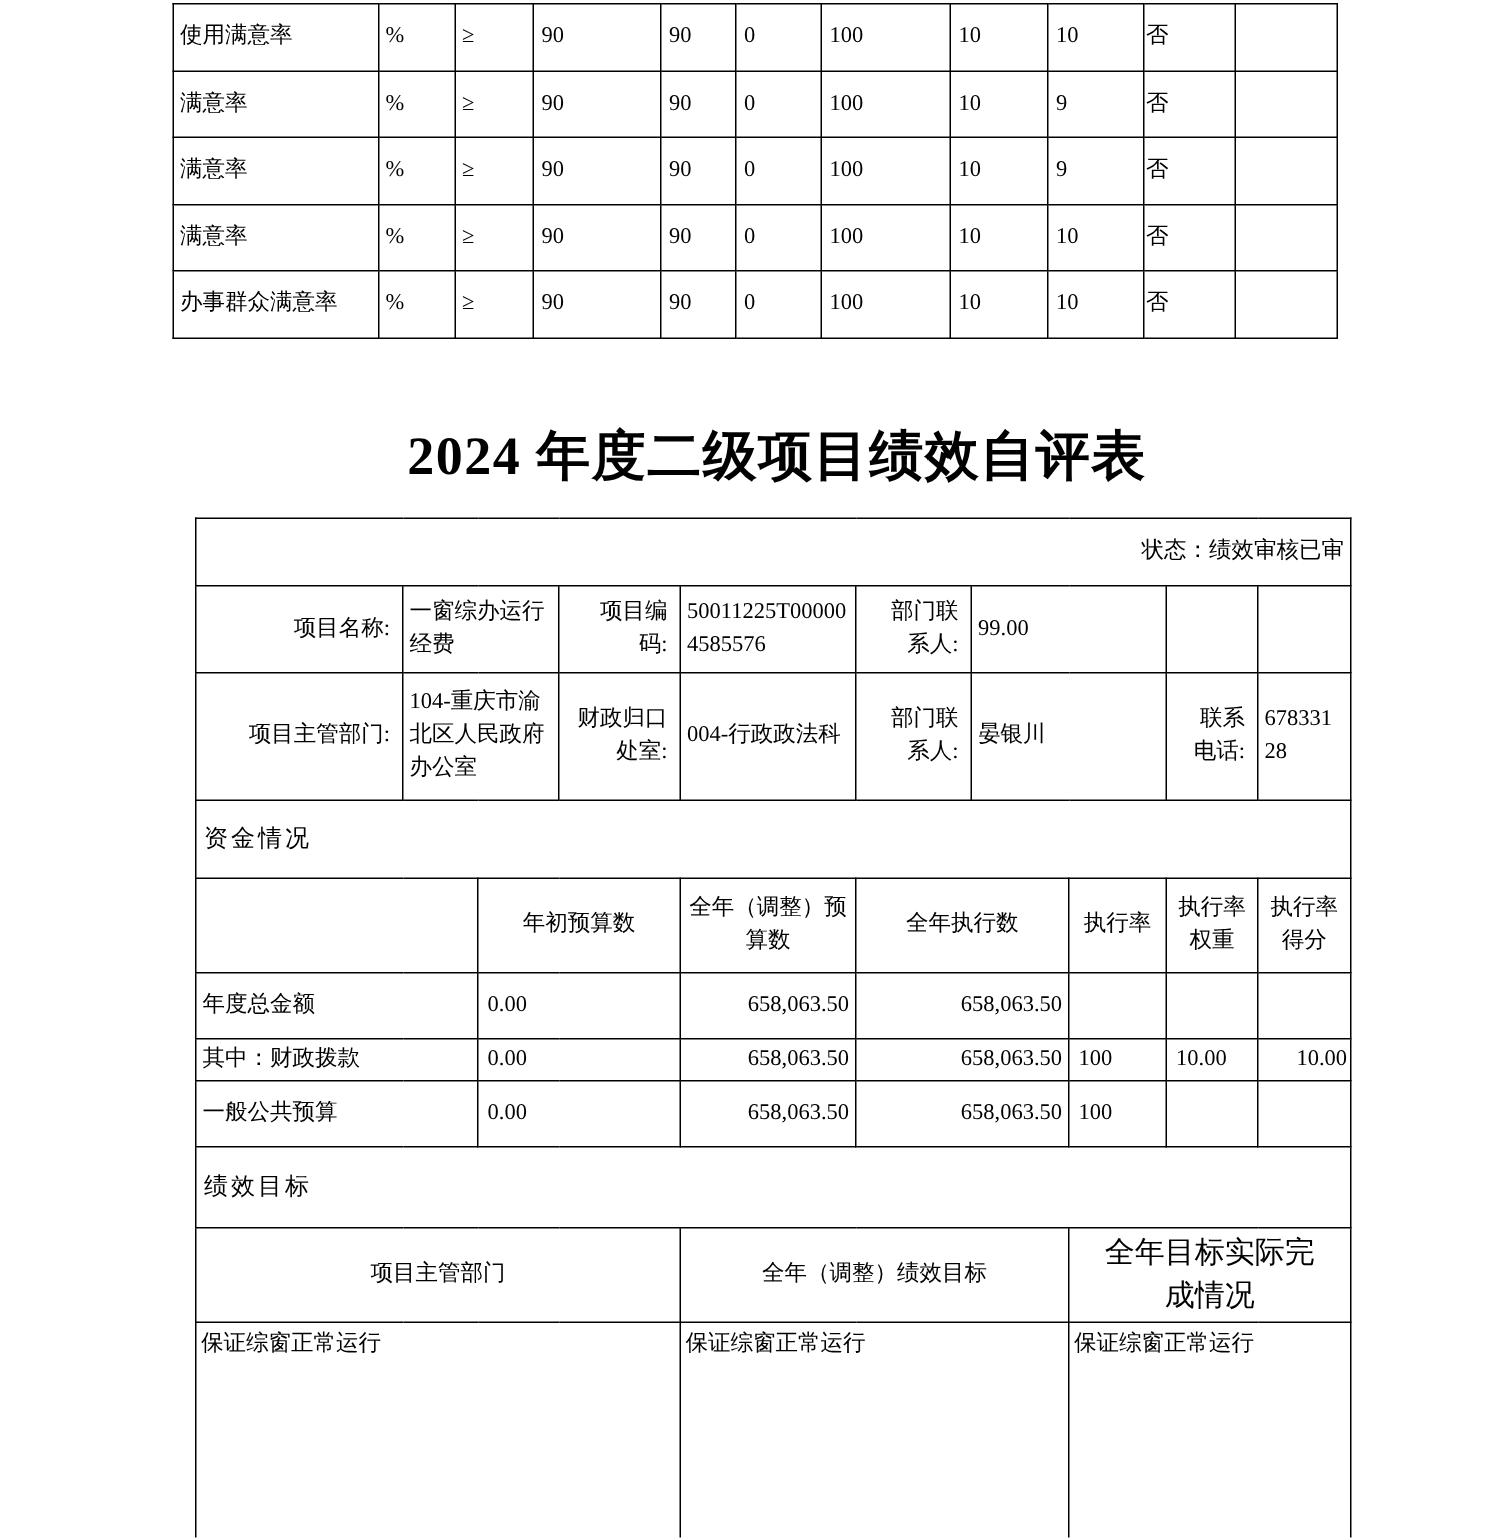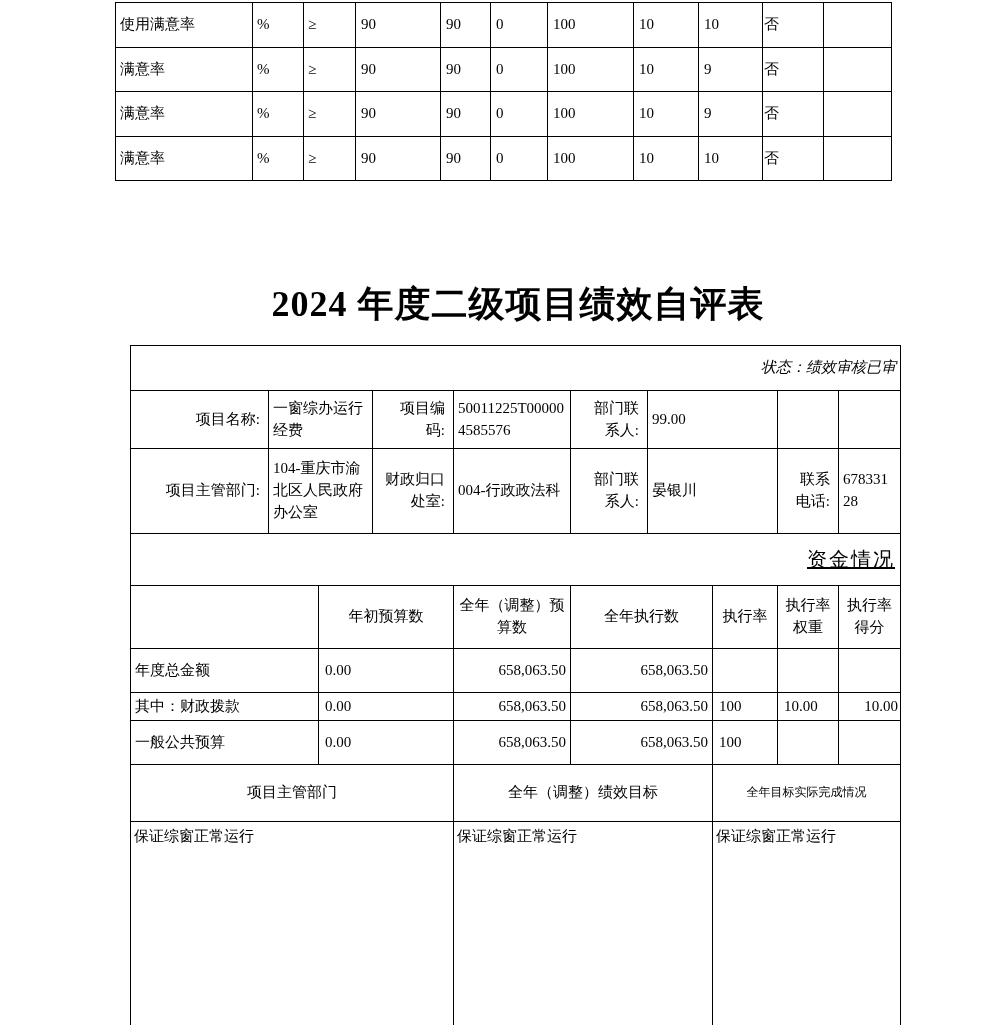--- a/index.html
+++ b/index.html
@@ -38,28 +38,28 @@
     font-size: 36px;
     font-weight: bold;
     letter-spacing: 1px;
     white-space: nowrap;
   }
   
   .main-table { position: absolute; left: 130px; top: 345px; width: 770px; }
   .main-table td.status { text-align: right; padding-right: 4px; }
   .main-table td.lab { text-align: right; padding-right: 8px; padding-left: 10px; }
   .main-table td.val { text-align: left; padding-left: 4px; }
-  .main-table td.sec { text-align: right; font-size: 20px; letter-spacing: 2px; text-decoration: underline; }
+  .main-table td.sec { text-align: left; font-size: 16px; letter-spacing: 2px; }
   .main-table td.hdr { text-align: center; }
-  .main-table td.hdr-wide { text-align: center; padding-left: 20px; padding-right: 20px; font-size: 12px; }
+  .main-table td.hdr-wide { text-align: center; padding-left: 20px; padding-right: 20px; font-size: 20px; }
   .main-table td.num-l { text-align: left; padding-left: 6px; }
   .main-table td.num-r { text-align: right; padding-right: 4px; }
   .main-table td.num-rf { text-align: right; padding-right: 2px; }
   .main-table td.goal { text-align: left; vertical-align: top; padding-top: 4px; padding-left: 3px; }
-  .r-status { height: 45px; font-style: italic; }
+  .r-status { height: 45px; }
   .r-info1 { height: 58px; }
   .r-info2 { height: 85px; }
   .r-sec1 { height: 52px; }
   .r-fhead { height: 63px; }
   .r-frow1 { height: 44px; padding-left: 46px; }
   .r-frow2 { height: 28px; padding-left: 24px; }
   .r-frow3 { height: 44px; padding-left: 26px; }
   .r-sec2 { height: 54px; }
   .r-ghead { height: 57px; }
   .r-gdata { height: 220px; }
@@ -129,20 +129,33 @@
       <td class="op">≥</td>
       <td class="num">90</td>
       <td class="num">90</td>
       <td class="num">0</td>
       <td class="num">100</td>
       <td class="num">10</td>
       <td class="num">10</td>
       <td class="flag">否</td>
       <td></td>
     </tr>
+    <tr>
+      <td class="ind">办事群众满意率</td>
+      <td class="unit">%</td>
+      <td class="op">≥</td>
+      <td class="num">90</td>
+      <td class="num">90</td>
+      <td class="num">0</td>
+      <td class="num">100</td>
+      <td class="num">10</td>
+      <td class="num">10</td>
+      <td class="flag">否</td>
+      <td></td>
+    </tr>
   </tbody>
     </table>
 
   <div class="doc-title">2024 年度二级项目绩效自评表</div>
 
   <table class="main-table">
     <colgroup>
       <col style="width:138px">
         <col style="width:50px">
         <col style="width:54px">
@@ -210,20 +223,23 @@
     </tr>
     <tr class="r-frow3">
       <td class="val" colspan="2">一般公共预算</td>
       <td class="num-l" colspan="2">0.00</td>
       <td class="num-r">658,063.50</td>
       <td class="num-r" colspan="2">658,063.50</td>
       <td class="num-l">100</td>
       <td class="num-l"></td>
       <td class="num-rf"></td>
     </tr>
+    <tr class="r-sec2">
+      <td class="sec" colspan="10">绩效目标</td>
+    </tr>
     <tr class="r-ghead">
       <td class="hdr" colspan="4">项目主管部门</td>
       <td class="hdr" colspan="3">全年（调整）绩效目标</td>
       <td class="hdr-wide" colspan="3">全年目标实际完成情况</td>
     </tr>
     <tr class="r-gdata">
       <td class="goal" colspan="4">保证综窗正常运行</td>
       <td class="goal" colspan="3">保证综窗正常运行</td>
       <td class="goal" colspan="3">保证综窗正常运行</td>
     </tr>

